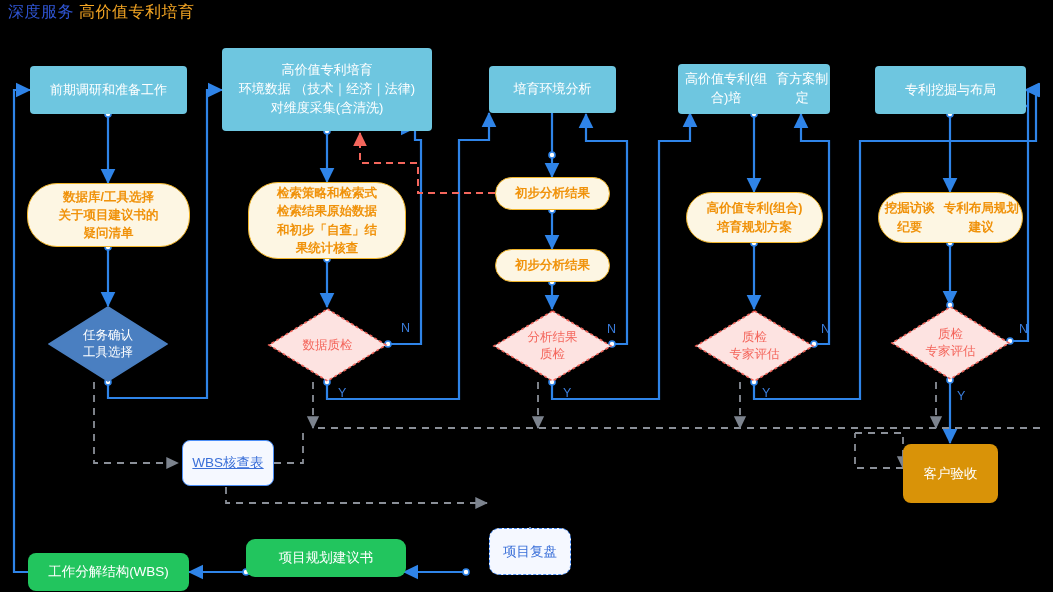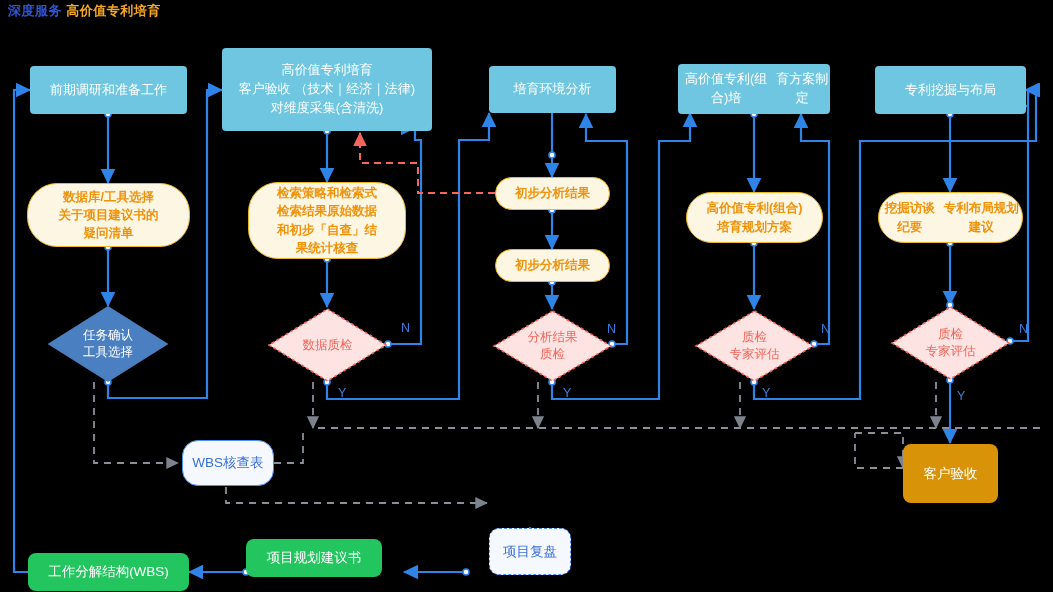--- a/index.html
+++ b/index.html
@@ -1,42 +1,42 @@
 <!DOCTYPE html>
 <html><head>
 <meta charset="utf-8">
 <style>
   html,body{margin:0;padding:0;background:#000;}
   body{width:1053px;height:592px;overflow:hidden;
        font-family:"Liberation Sans","DejaVu Sans",sans-serif;}
   #stage{position:relative;width:1053px;height:592px;background:#000;}
   svg.edges{position:absolute;left:0;top:0;width:1053px;height:592px;}
 
-  .title{position:absolute;left:8px;top:2px;font-size:13px;font-weight:bold;
+  .title{position:absolute;left:8px;top:2px;font-size:16px;font-weight:normal;
          letter-spacing:0.5px;white-space:nowrap;}
   .title .t1{color:#2f55d4;}
   .title .t2{color:#f5a623;}
 
   .node{position:absolute;box-sizing:border-box;display:flex;
         align-items:center;justify-content:center;text-align:center;
         line-height:1.45;}
   .lines{display:block;}
 
   
   .n-blue{background:#6ec6e0;color:#ffffff;border-radius:4px;font-size:13px;}
   
   .n-cream{background:#fdf6e3;border:1.6px solid #f0b429;color:#f0920a;
            border-radius:30px;font-size:12.5px;font-weight:bold;}
   
   .n-green{background:#22c55e;color:#ffffff;border-radius:8px;font-size:13.5px;}
   
   .n-orange{background:#d99308;color:#ffffff;border-radius:8px;font-size:13.5px;}
   
   .n-note{background:#f5f8ff;border:1.4px solid #4b8ef7;color:#3a6fd8;
-          border-radius:16px;font-size:13.5px;}
+          border-radius:8px;font-size:13.5px;text-decoration:underline;}
   .n-note-dash{background:#f5f8ff;border:1.4px dashed #4b8ef7;color:#3a6fd8;
                border-radius:10px;font-size:13.5px;margin-top:48px;}
 
   
   .dia{position:absolute;}
   .dia .lbl{position:absolute;left:0;top:0;width:100%;height:100%;
             display:flex;flex-direction:column;align-items:center;
             justify-content:center;text-align:center;line-height:1.35;
             font-size:12.5px;pointer-events:none;}
   .dia-blue .lbl{color:#ffffff;}
@@ -170,21 +170,21 @@
       <path d="M530,527 L530,551" marker-end="url(#arrG)"></path>
     </g>
   </svg>
 
   <div class="node n-blue" style="left:30px;top:66px;width:157px;height:48px;align-items:center;">
     <span class="lines">前期调研和准备工作</span>
   </div>
 
   <div class="node n-blue" style="left:222px;top:48px;width:210px;height:83px;flex-direction:column;">
     <span>高价值专利培育</span>
-    <span>客户验收 （技术｜经济｜法律)</span>
+    <span>环境数据 （技术｜经济｜法律)</span>
     <span>对维度采集(含清洗)</span>
   </div>
 
   <div class="node n-blue" style="left:489px;top:66px;width:127px;height:47px;">
     <span>培育环境分析</span>
   </div>
 
   <div class="node n-blue" style="left:678px;top:64px;width:152px;height:50px;flex-direction:row;">
     <span>高价值专利(组合)培</span>
     <span>育方案制定</span>
@@ -292,21 +292,21 @@
   </div>
 
   <div class="node n-orange" style="left:903px;top:444px;width:95px;height:59px;">
     <span>客户验收</span>
   </div>
 
   <div class="node n-green" style="left:28px;top:553px;width:161px;height:38px;">
     <span>工作分解结构(WBS)</span>
   </div>
 
-  <div class="node n-green" style="left:246px;top:539px;width:136px;height:38px;">
+  <div class="node n-green" style="left:246px;top:539px;width:160px;height:38px;border-radius:9px;">
     <span>项目规划建议书</span>
   </div>
 
   <div class="node n-green" style="left:466px;top:553px;width:162px;height:38px;margin-top:39px;">
     <span>项目洽谈/需求沟通</span>
   </div>
 
 </div>
 
 </body></html>

